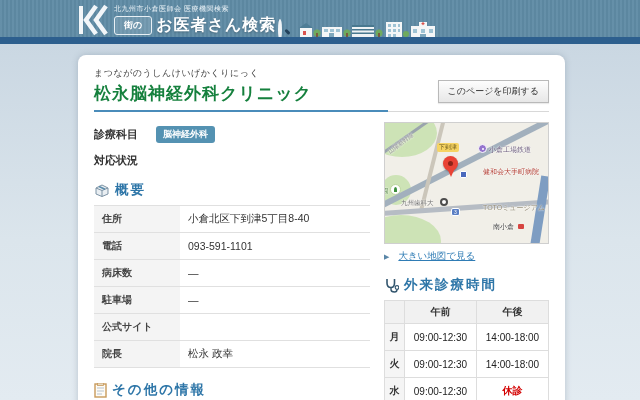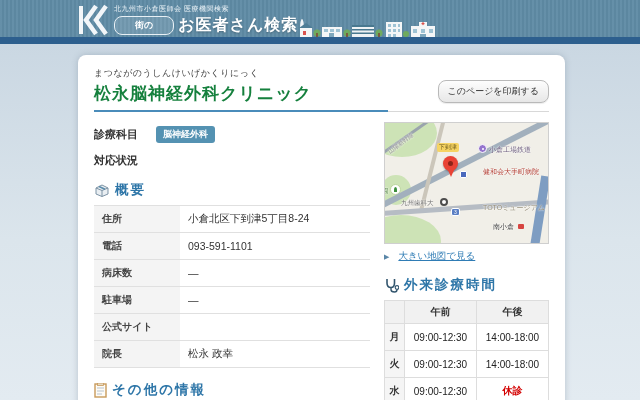--- a/index.html
+++ b/index.html
@@ -16,21 +16,21 @@
     background:#5f8ba5;
     background-image:repeating-linear-gradient(90deg,rgba(255,255,255,.04) 0 2px,rgba(0,0,0,.03) 2px 4px);
   }
   .header-strip{ position:absolute; bottom:0; left:0; width:100%; height:7px; background:#2d5f8e; }
   .logo{ position:absolute; left:78px; top:4px; display:flex; align-items:center; gap:6px; }
   .logo-mark{ width:30px; height:32px; }
   .logo-text .logo-small{ font-size:7px; color:#eaf2f7; letter-spacing:.5px; margin-bottom:1px; }
   .logo-main{ display:flex; align-items:center; gap:4px; }
   .machi-badge{
     font-size:9px; color:#fff; border:1.5px solid #e8f0f5; background:rgba(255,255,255,.12);
-    border-radius:8px; padding:2px 20px; font-weight:bold;
+    border-radius:3px; padding:2px 9px; font-weight:bold;
   }
   .logo-title{ font-size:16px; font-weight:bold; color:#fff; text-shadow:0 1px 2px rgba(0,0,0,.25); letter-spacing:1px;}
   .logo-glass{ width:13px; height:13px; position:relative; margin-left:-2px; top:2px;}
   .logo-glass .lens{ width:9px;height:9px;border:2px solid #f0f4f7; border-radius:50%; background:rgba(255,255,255,.2);}
   .logo-glass .handle{ position:absolute; width:2.5px; height:6px; background:#23425c; left:8px; top:8px; transform:rotate(-45deg); border-radius:2px;}
   .cityscape{ position:absolute; left:298px; bottom:6px; height:18px; }
   .header-contact{ position:absolute; right:78px; top:7px; text-align:right; color:#fff; }
   .org-line{ font-size:8px; color:#e8f1f7; letter-spacing:.5px; }
   .phone-line{ display:flex; align-items:center; justify-content:flex-end; gap:4px; margin-top:1px; }
   .phone-rep{ font-size:9px; color:#e8f1f7; }
@@ -43,21 +43,21 @@
     background:#fff; border-radius:8px 8px 0 0;
     box-shadow:0 0 6px rgba(60,80,100,.25);
     padding:12px 16px;
   }
   .card-header{ display:flex; align-items:flex-end; border-bottom:1px solid #d8d8d8; padding-bottom:0;gap:40px; }
   .title-wrap{ flex:1; border-bottom:2px solid #4a8cba; margin-bottom:-1px; padding-bottom:5px; }
   .furigana{ font-size:9px; color:#444; margin-bottom:2px; letter-spacing:.5px; }
   .clinic-name{ font-size:17px; font-weight:bold; color:#15803d; letter-spacing:1px; }
   .print-btn{
     font-size:9px; color:#333; background:linear-gradient(180deg,#fdfdfd,#e7e7e7);
-    border:1px solid #b9b9b9; border-radius:8px; padding:4px 9px; margin:0 0 8px 10px;
+    border:1px solid #b9b9b9; border-radius:0; padding:4px 9px; margin:0 0 8px 10px;
     box-shadow:0 1px 1px rgba(0,0,0,.08); cursor:pointer; white-space:nowrap;
   }
 
   .columns{ display:flex; gap:14px; margin-top:10px; }
   .col-left{ flex:1; min-width:0; }
   .col-right{ width:165px; flex:none; }
 
   .meta-row{ display:flex; align-items:center; margin:4px 0 10px; }
   .meta-label{ font-size:11px; font-weight:bold; color:#333; width:62px; flex:none; }
   .dept-badge{ font-size:9px; color:#fff; background:#5492b2; border-radius:3px; padding:2px 7px; font-weight:bold; }
@@ -216,21 +216,21 @@
           <path d="M2 5 L8 7.5 L14 5" fill="none" stroke="#7d93a5" stroke-width="1"></path>
           <path d="M8 7.5 L8 13.5" stroke="#7d93a5" stroke-width="1"></path>
           <path d="M5 3.5 L11 6.3" stroke="#5b8cab" stroke-width="1.6"></path>
         </svg>
         <span class="txt">概要</span>
       </div>
       <table class="info">
         <tbody>
           <tr>
               <th>住所</th>
-              <td>小倉北区下到津5丁目8-24</td>
+              <td>小倉北区下到津5丁目8-40</td>
             </tr>
           <tr>
               <th>電話</th>
               <td>093-591-1101</td>
             </tr>
           <tr>
               <th>病床数</th>
               <td>—</td>
             </tr>
           <tr>

